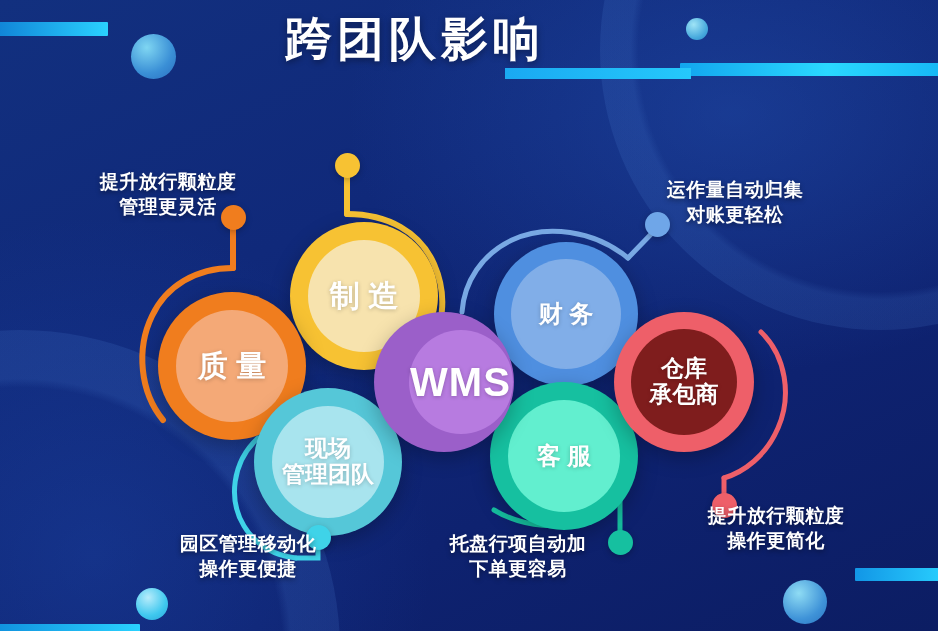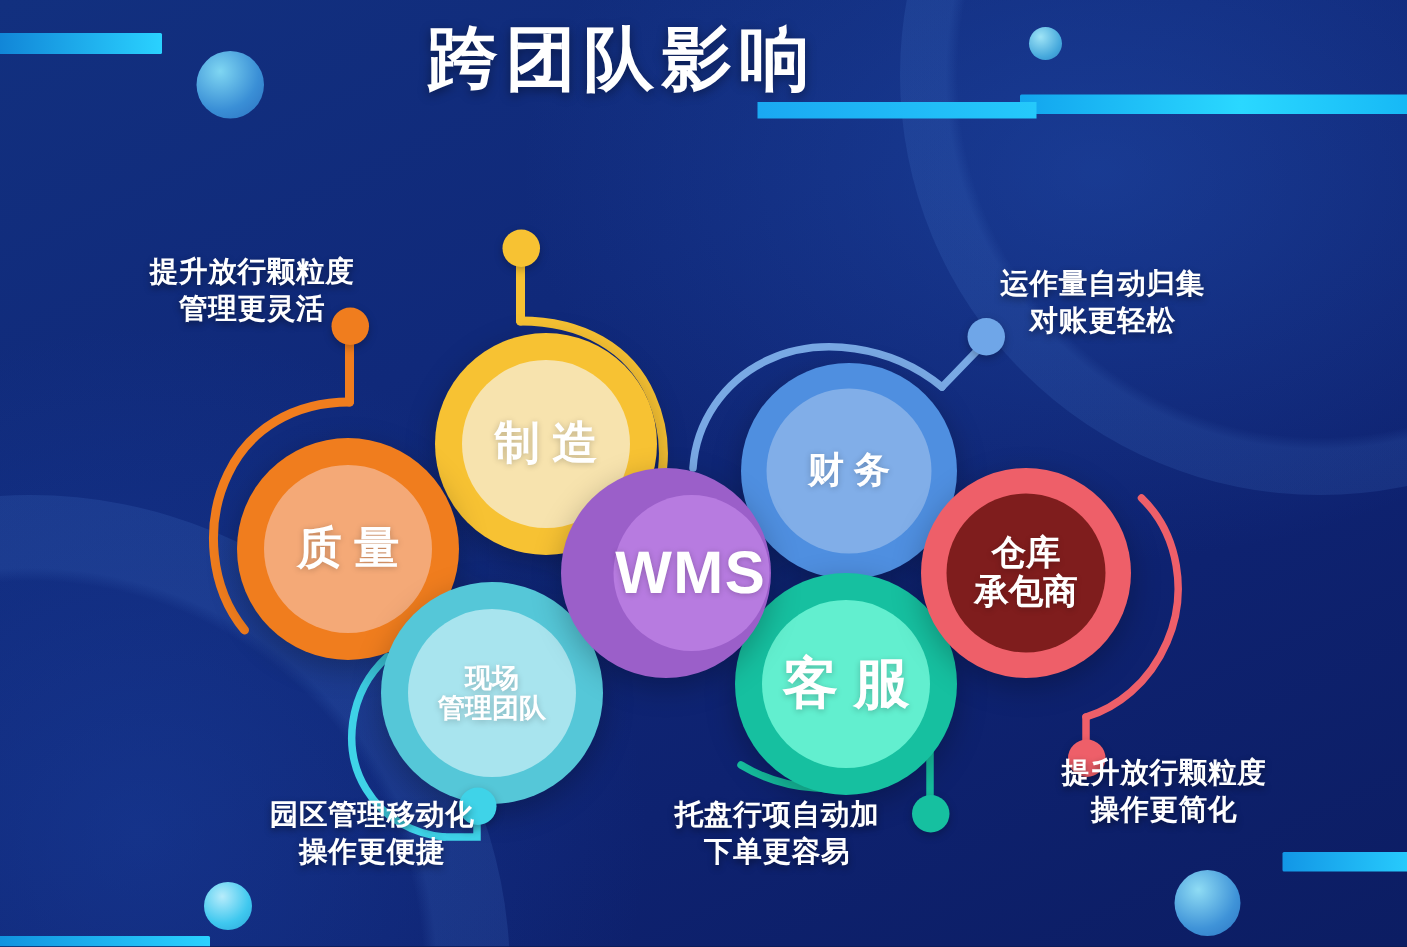--- a/index.html
+++ b/index.html
@@ -172,40 +172,40 @@
   </div>
 
   <div class="bubble" style="left:158px; top:292px; width:148px; height:148px; background:#f07d1e;">
     <div class="inner" style="width:112px; height:112px; background:#f4a977;">
       <span class="label" style="font-size:30px;">质 量</span>
     </div>
   </div>
 
   <div class="bubble" style="left:254px; top:388px; width:148px; height:148px; background:#55c7d8;">
     <div class="inner" style="width:112px; height:112px; background:#a8e4ee;">
-      <span class="label" style="font-size:18px;">现场
+      <span class="label" style="font-size:23px;">现场
 管理团队</span>
     </div>
   </div>
 
   <div class="bubble" style="left:374px; top:312px; width:140px; height:140px; background:#9b5fc9; z-index:5;">
     <div class="inner" style="width:104px; height:104px; background:#b77be0;margin-left:33px;">
       <span class="label" style="font-size:40px; letter-spacing:1px;">WMS</span>
     </div>
   </div>
 
   <div class="bubble" style="left:494px; top:242px; width:144px; height:144px; background:#4f8fe0;">
     <div class="inner" style="width:110px; height:110px; background:#81aee8;">
       <span class="label" style="font-size:24px;">财 务</span>
     </div>
   </div>
 
   <div class="bubble" style="left:490px; top:382px; width:148px; height:148px; background:#16c0a0;">
     <div class="inner" style="width:112px; height:112px; background:#62efcf;">
-      <span class="label" style="font-size:37px;">客 服</span>
+      <span class="label" style="font-size:24px;">客 服</span>
     </div>
   </div>
 
   <div class="bubble" style="left:614px; top:312px; width:140px; height:140px; background:#ee5f69;">
     <div class="inner" style="width:106px; height:106px; background:#7f1d1d;">
       <span class="label" style="font-size:23px;">仓库
 承包商</span>
     </div>
   </div>
 

